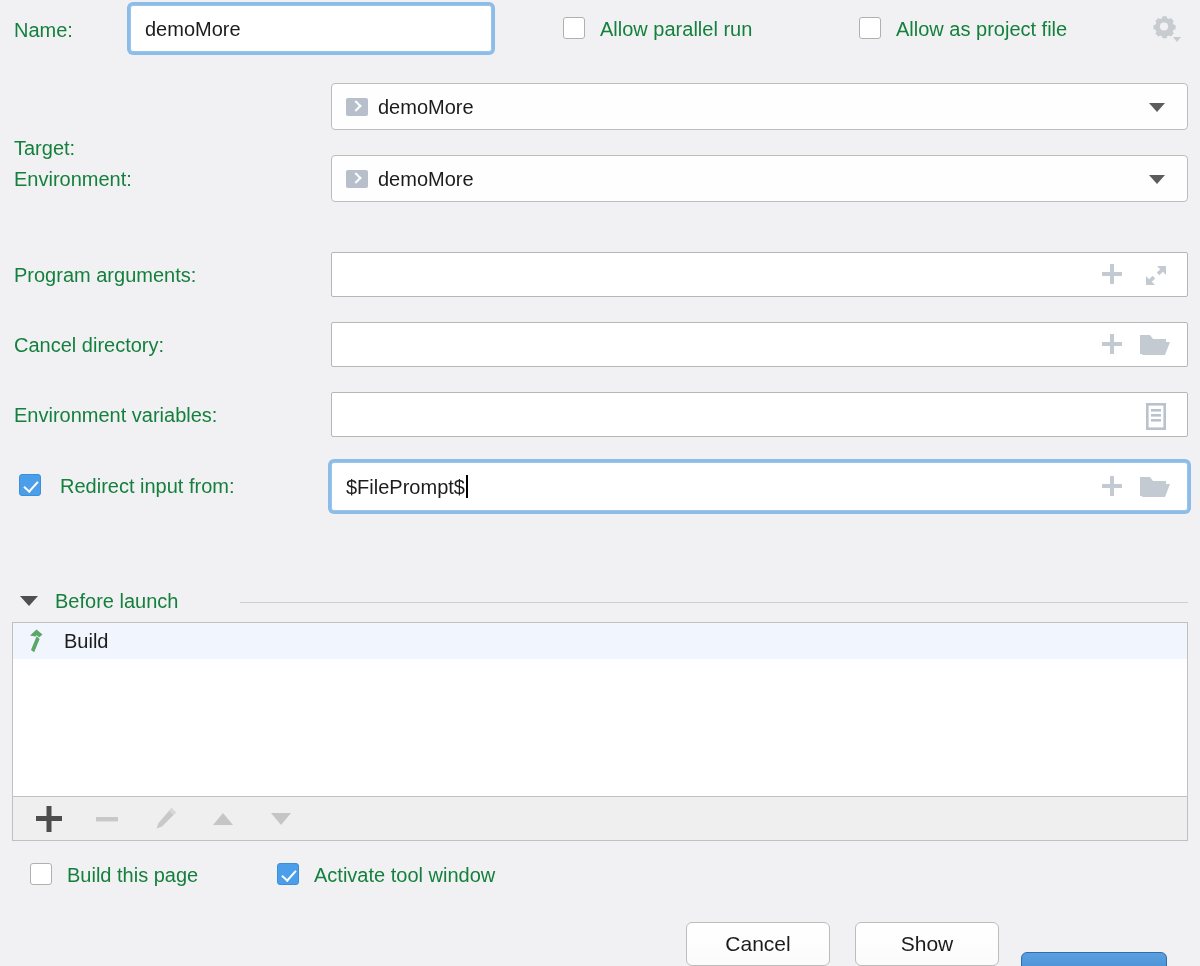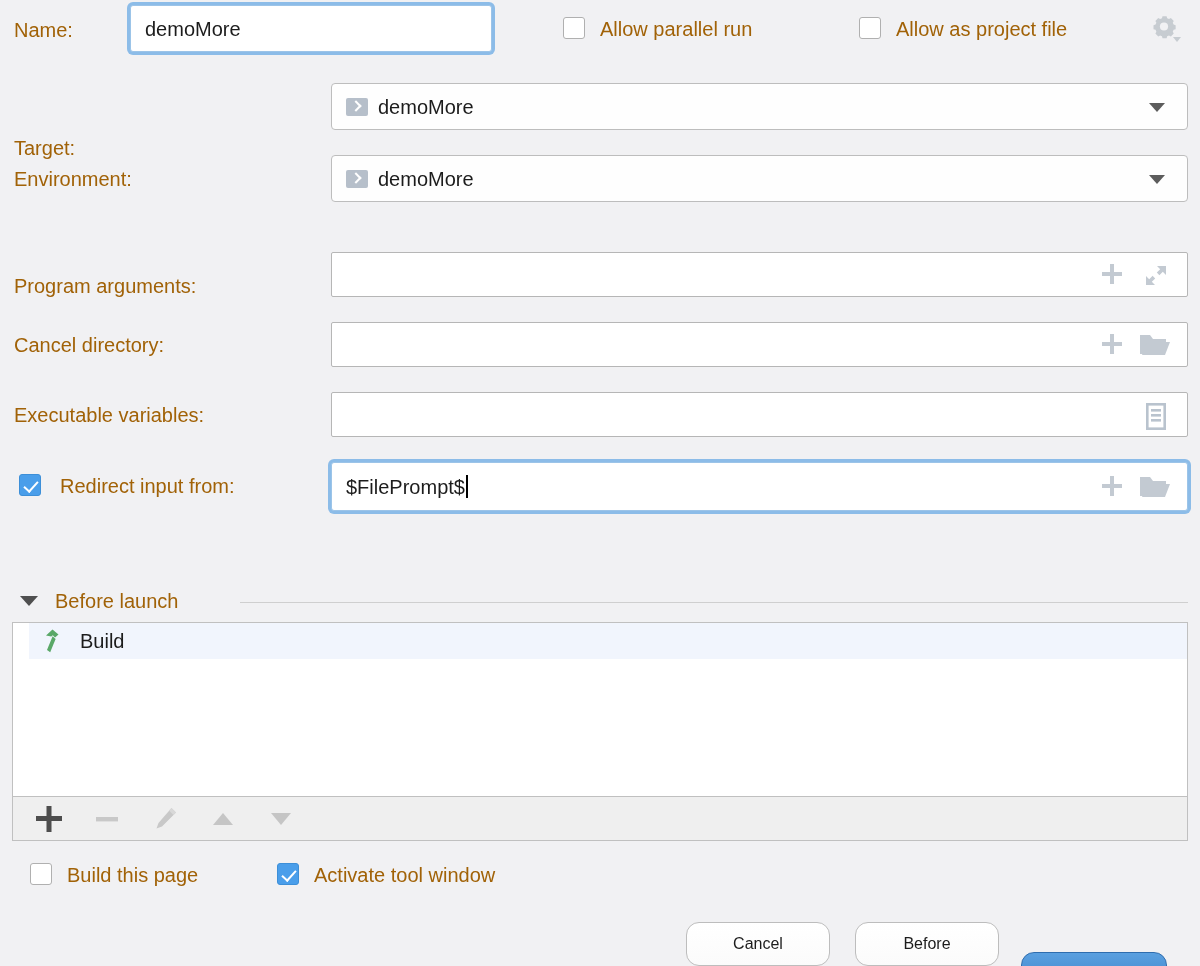--- a/index.html
+++ b/index.html
@@ -12,21 +12,21 @@
   }
   #root {
     position: relative;
     width: 1200px; height: 966px;
     background: #f1f1f3;
     overflow: hidden;
   }
   .lbl {
     position: absolute;
     font-size: 20px;
-    color: #a16207;
+    color: #15803d;
     white-space: nowrap;
     line-height: 1;
   }
   
   .field {
     position: absolute;
     background: #ffffff;
     border: 1px solid #b6b6b6;
     border-radius: 2px;
     display: flex;
@@ -132,21 +132,20 @@
     border-top: 10px solid #4f4f4f;
   }
   .sec-line {
     position: absolute; height: 1px; background: #cfcfcf;
   }
   
   .listbox {
     position: absolute;
     background: #ffffff;
     border: 1px solid #c0c0c0;
-    padding-left: 16px;
   }
   .list-row {
     display: flex; align-items: center; gap: 9px;
     height: 36px;
     padding-left: 14px;
     background: #f1f5fd;
   }
   .list-row .rtext { font-size: 20px; color: #1c1c1c; line-height: 1; }
   .list-toolbar {
     position: absolute;
@@ -159,23 +158,23 @@
   }
   .tb-btn {
     width: 28px; height: 28px;
     position: relative;
     display: flex; align-items: center; justify-content: center;
   }
   
   .btn {
     position: absolute;
     border: 1px solid #bdbdbd;
-    border-radius: 13px;
+    border-radius: 6px;
     background: linear-gradient(#ffffff, #fbfbfb);
-    font-size: 16px;
+    font-size: 21px;
     color: #1c1c1c;
     display: flex; align-items: center; justify-content: center;
     font-family: "Liberation Sans", sans-serif;
   }
   .btn.primary {
     background: linear-gradient(#5aa0e0, #3a7dc4);
     border: 1px solid #2f6dae;
     color: #ffffff;
   }
 </style>
@@ -215,41 +214,41 @@
 
   <span class="lbl" style="left:14px; top:169px;">Environment:</span>
   <div class="combo" style="left:331px; top:155px; width:857px; height:47px;">
     <div class="citem">
       <span class="exe-icon"></span>
       <span class="ctext">demoMore</span>
     </div>
     <span class="combo-arrow"></span>
   </div>
 
-  <span class="lbl" style="left:14px; top:276px;">Program arguments:</span>
+  <span class="lbl" style="left:14px; top:265px;">Program arguments:</span>
   <div class="field" style="left:331px; top:252px; width:857px; height:45px;">
     <span class="val"></span>
   </div>
   <span class="ficon plus-ic" style="left:1102px; top:274px;"></span>
   <svg style="position:absolute; left:1143px; top:263px;" width="26" height="25" viewBox="0 0 26 25">
     <path d="M14 3 h9 v9 l-3.2 -3.2 l-3.4 3.4 l-2.6 -2.6 l3.4 -3.4 z" fill="#c3cad2"></path>
     <path d="M12 22 h-9 v-9 l3.2 3.2 l3.4 -3.4 l2.6 2.6 l-3.4 3.4 z" fill="#c3cad2"></path>
   </svg>
 
   <span class="lbl" style="left:14px; top:335px;">Cancel directory:</span>
   <div class="field" style="left:331px; top:322px; width:857px; height:45px;">
     <span class="val"></span>
   </div>
   <span class="ficon plus-ic" style="left:1102px; top:344px;"></span>
   <svg style="position:absolute; left:1139px; top:332px;" width="32" height="26" viewBox="0 0 32 26">
     <path d="M1 3 h10 l3 4 h13 v3 h-15 l-4 12 h-7 z" fill="#c3cad2"></path>
     <path d="M8 10 h23 l-5 13 h-23 z" fill="#c3cad2"></path>
   </svg>
 
-  <span class="lbl" style="left:14px; top:405px;">Executable variables:</span>
+  <span class="lbl" style="left:14px; top:405px;">Environment variables:</span>
   <div class="field" style="left:331px; top:392px; width:857px; height:45px;">
     <span class="val"></span>
   </div>
   <svg style="position:absolute; left:1143px; top:402px;" width="26" height="30" viewBox="0 0 26 30">
     <rect x="3" y="1" width="20" height="27" fill="#b9c3ce"></rect>
     <rect x="5.6" y="3.6" width="14.8" height="21.8" fill="#ffffff"></rect>
     <rect x="8" y="7" width="10" height="2.6" fill="#b9c3ce"></rect>
     <rect x="8" y="12" width="10" height="2.6" fill="#b9c3ce"></rect>
     <rect x="8" y="17" width="10" height="2.6" fill="#b9c3ce"></rect>
   </svg>
@@ -313,19 +312,19 @@
   <div class="cb" style="left:30px; top:863px;"></div>
   <span class="lbl" style="left:67px; top:865px;">Build this page</span>
 
   <div class="cb on" style="left:277px; top:863px;"></div>
   <span class="lbl" style="left:314px; top:865px;">Activate tool window</span>
 
   <div class="btn" style="left:686px; top:922px; width:144px; height:44px;">
     <span>Cancel</span>
   </div>
   <div class="btn" style="left:855px; top:922px; width:144px; height:44px;">
-    <span>Before</span>
+    <span>Show</span>
   </div>
   <div class="btn primary" style="left:1021px; top:922px; width:146px; height:44px;margin-top:30px;">
     <span>OK</span>
   </div>
 
 </div>
 
 </body></html>

